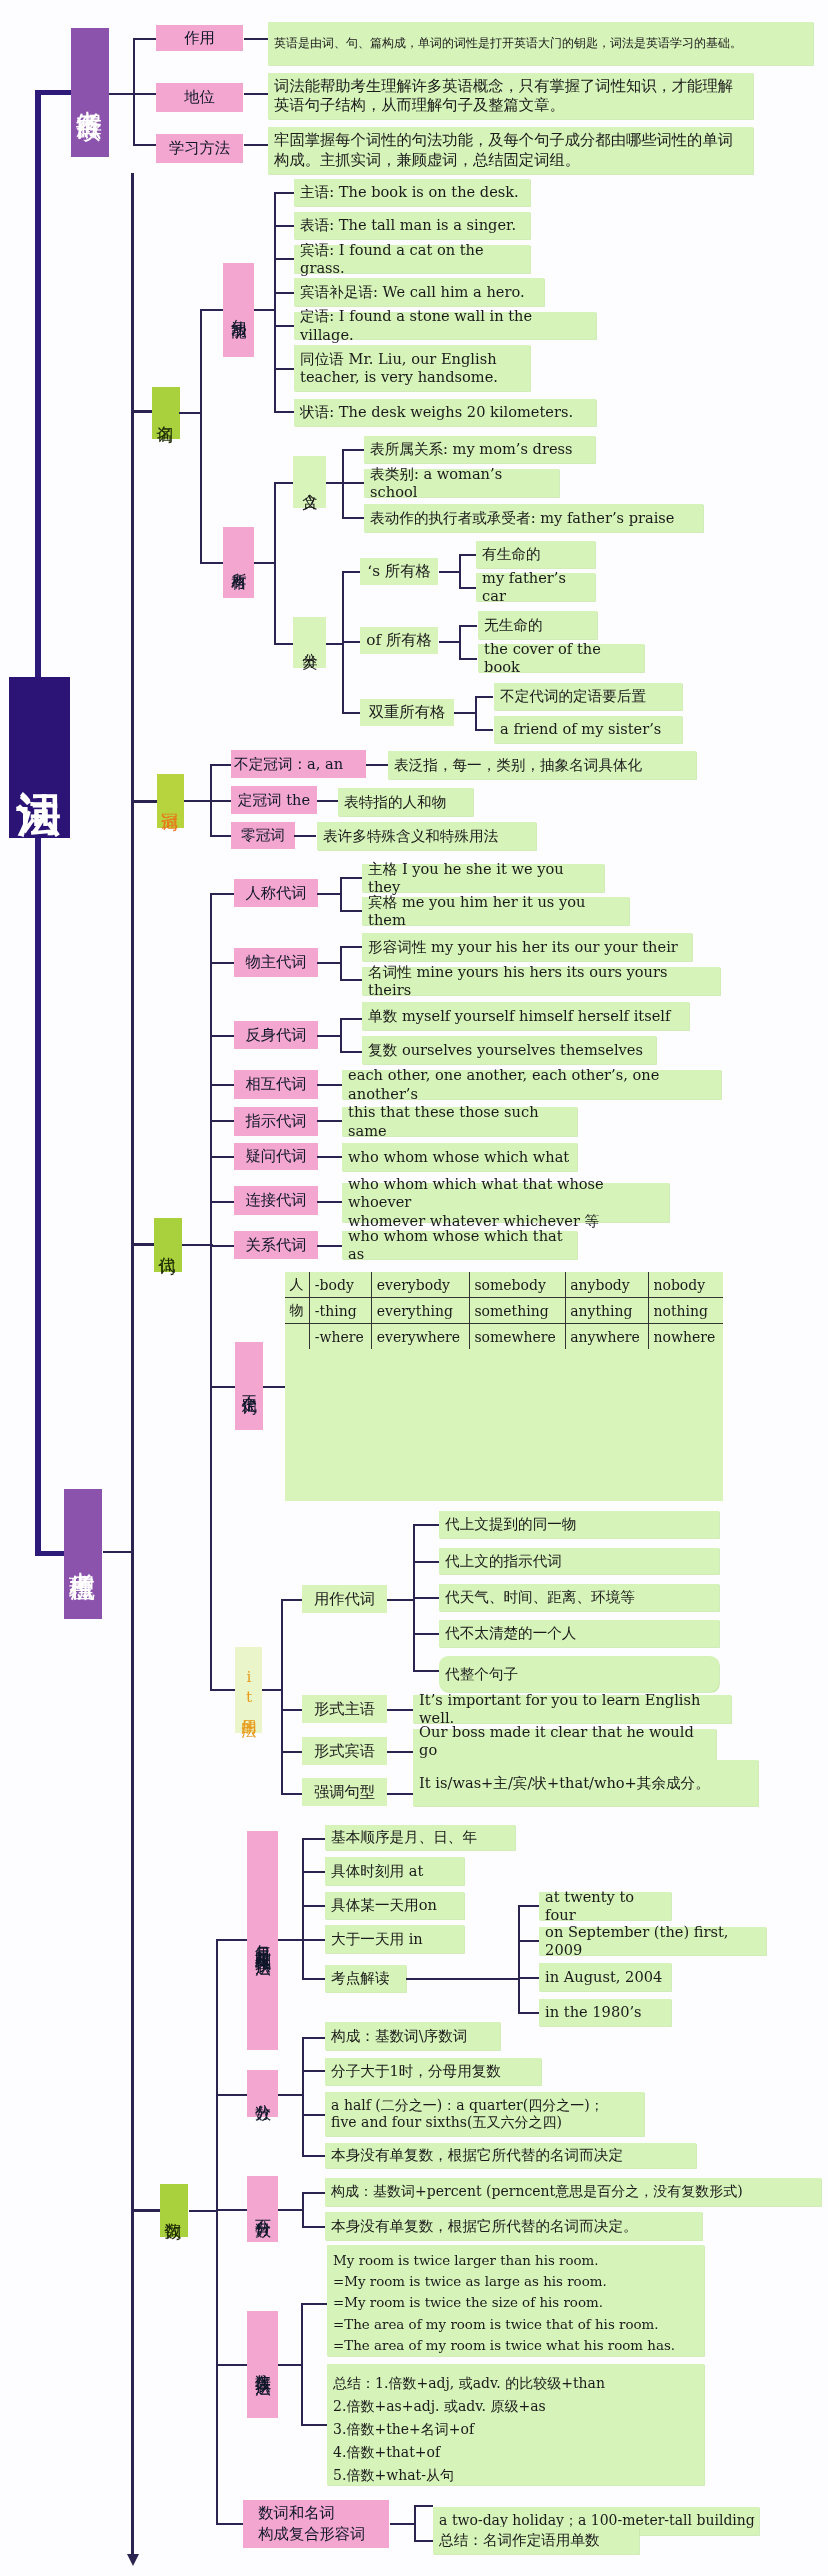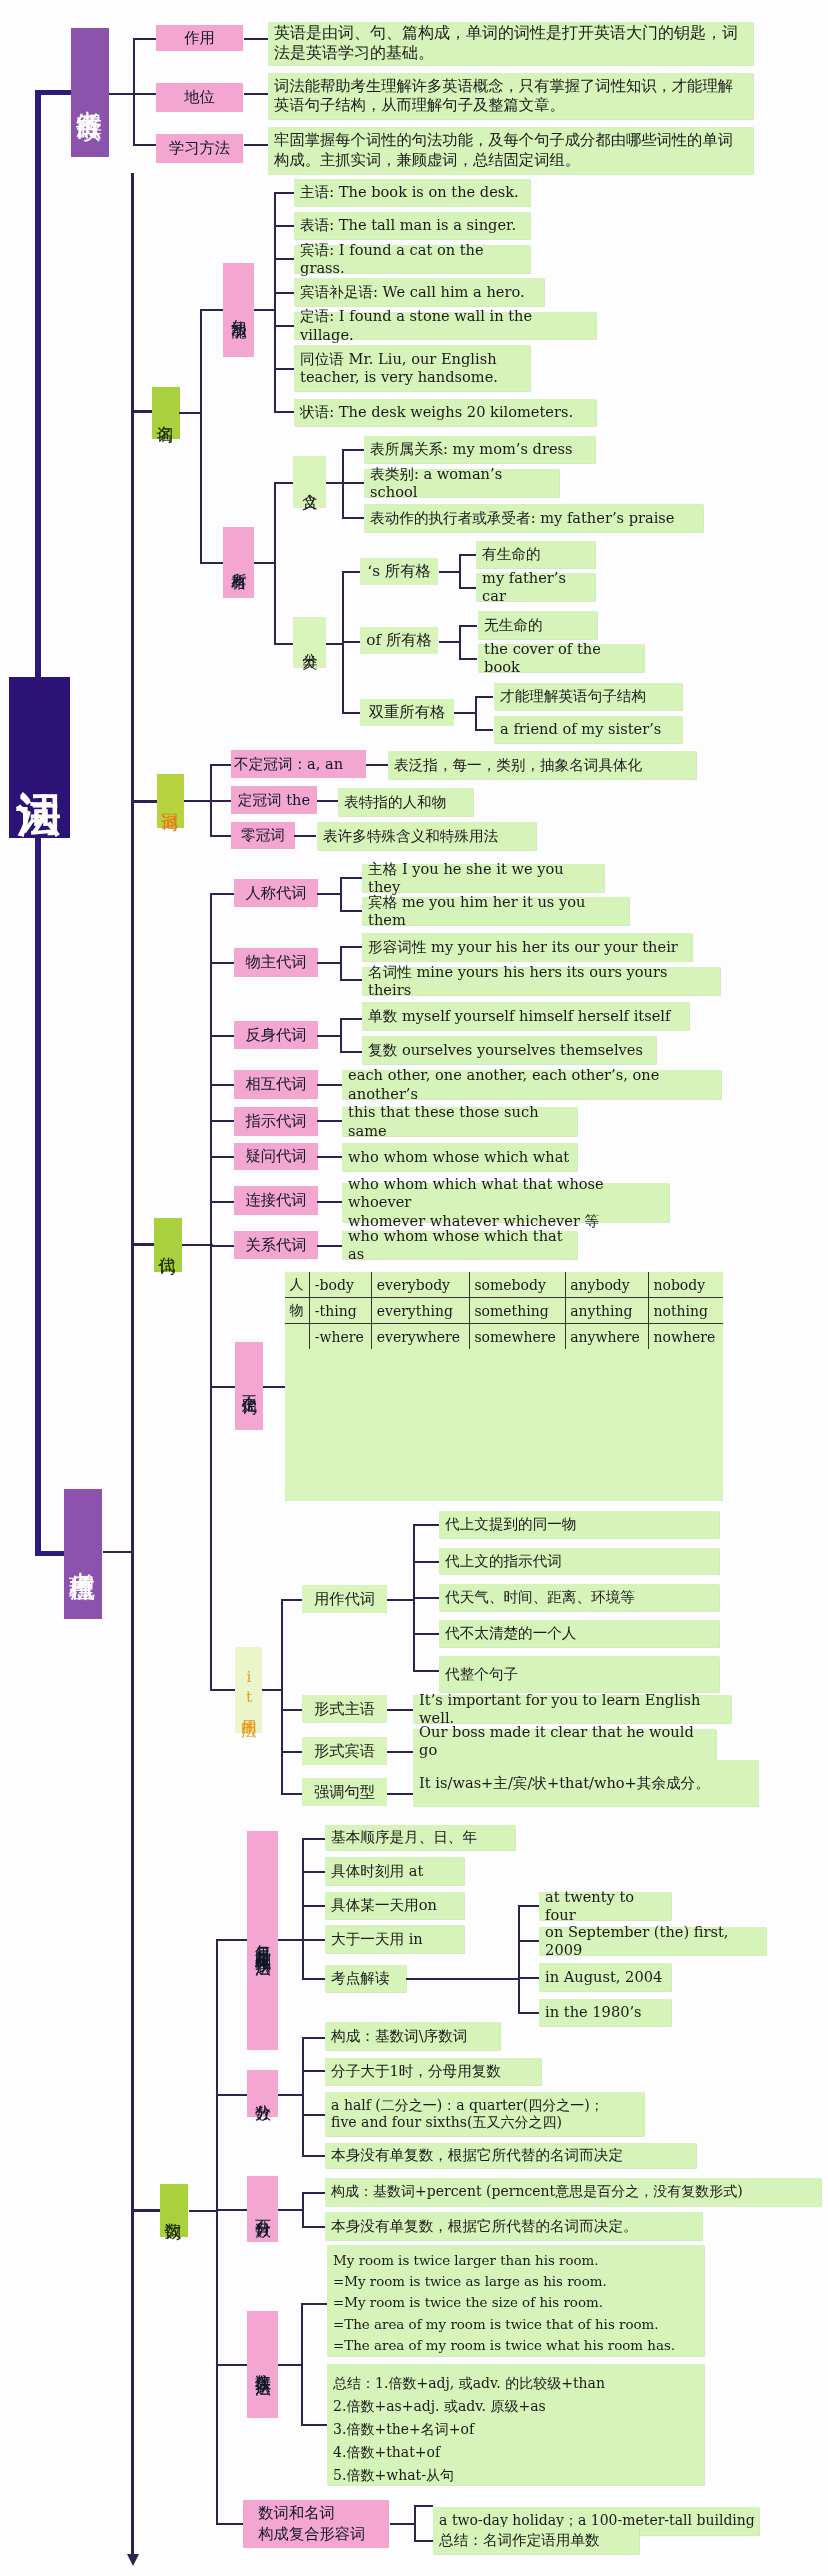--- a/index.html
+++ b/index.html
@@ -38,21 +38,21 @@
 <div class="abs purple vert" style="left:64px;top:1489px;width:38px;height:130px;font-size:26px;">考点梳理</div>
 
 <div class="ln" style="left:109px;top:93px;width:26px;height:2.3px;"></div>
 <div class="ln" style="left:133px;top:38px;width:2.3px;height:107px;"></div>
 <div class="ln" style="left:133px;top:38px;width:23px;height:2.3px;"></div>
 <div class="ln" style="left:133px;top:93px;width:23px;height:2.3px;"></div>
 <div class="ln" style="left:133px;top:144px;width:23px;height:2.3px;"></div>
 
 <div class="abs pink" style="left:156px;top:25px;width:87px;height:26px;">作用</div>
 <div class="ln" style="left:244px;top:38px;width:24.5px;height:2.3px;"></div>
-<div class="abs green" style="left:268px;top:21.5px;width:485px;height:43px;font-size:16px;">英语是由词、句、篇构成，单词的词性是打开英语大门的钥匙，词法是英语学习的基础。</div>
+<div class="abs green" style="left:268px;top:21.5px;width:545px;height:43px;font-size:12px;">英语是由词、句、篇构成，单词的词性是打开英语大门的钥匙，词法是英语学习的基础。</div>
 
 <div class="abs pink" style="left:156px;top:83px;width:87px;height:29px;">地位</div>
 <div class="ln" style="left:244px;top:93px;width:24.5px;height:2.3px;"></div>
 <div class="abs green" style="left:268px;top:73px;width:485px;height:46px;font-size:15.3px;">词法能帮助考生理解许多英语概念，只有掌握了词性知识，才能理解英语句子结构，从而理解句子及整篇文章。</div>
 
 <div class="abs pink" style="left:156px;top:134px;width:87px;height:29px;">学习方法</div>
 <div class="ln" style="left:244px;top:144px;width:24.5px;height:2.3px;"></div>
 <div class="abs green" style="left:268px;top:127px;width:485px;height:47px;font-size:15.3px;">牢固掌握每个词性的句法功能，及每个句子成分都由哪些词性的单词构成。主抓实词，兼顾虚词，总结固定词组。</div>
 
 <div class="ln" style="left:132px;top:410px;width:20px;height:3.1px;"></div>
@@ -119,21 +119,21 @@
 <div class="ln" style="left:459px;top:625px;width:17.6px;height:2.3px;"></div>
 <div class="ln" style="left:459px;top:658px;width:17.6px;height:2.3px;"></div>
 <div class="abs green" style="left:478px;top:611px;width:119px;height:28px;">无生命的</div>
 <div class="abs green" style="left:478px;top:644px;width:166px;height:28px;">the cover of the book</div>
 
 <div class="abs ltgreen" style="left:360px;top:699px;width:94px;height:27px;">双重所有格</div>
 <div class="ln" style="left:454px;top:712px;width:22px;height:2.3px;"></div>
 <div class="ln" style="left:475px;top:696px;width:2.3px;height:35px;"></div>
 <div class="ln" style="left:475px;top:696px;width:18.4px;height:2.3px;"></div>
 <div class="ln" style="left:475px;top:729px;width:18.4px;height:2.3px;"></div>
-<div class="abs green" style="left:494px;top:683px;width:188px;height:27px;">才能理解英语句子结构</div>
+<div class="abs green" style="left:494px;top:683px;width:188px;height:27px;">不定代词的定语要后置</div>
 <div class="abs green" style="left:494px;top:716px;width:188px;height:27px;">a friend of my sister’s</div>
 
 <div class="ln" style="left:132px;top:800px;width:25px;height:3.1px;"></div>
 <div class="abs lime vert" style="left:157px;top:774px;width:27px;height:54px;color:#e8791c;background:#b7d43f;">冠词</div>
 <div class="ln" style="left:184px;top:800px;width:28px;height:2.3px;"></div>
 <div class="ln" style="left:210px;top:764px;width:2.3px;height:73px;"></div>
 <div class="ln" style="left:210px;top:764px;width:21px;height:2.3px;"></div>
 <div class="ln" style="left:210px;top:800px;width:21px;height:2.3px;"></div>
 <div class="ln" style="left:210px;top:835px;width:21px;height:2.3px;"></div>
 
@@ -255,21 +255,21 @@
 <div class="ln" style="left:413px;top:1524px;width:2.3px;height:147px;"></div>
 <div class="ln" style="left:413px;top:1524px;width:26px;height:2.3px;"></div>
 <div class="ln" style="left:413px;top:1561px;width:26px;height:2.3px;"></div>
 <div class="ln" style="left:413px;top:1597px;width:26px;height:2.3px;"></div>
 <div class="ln" style="left:413px;top:1633px;width:26px;height:2.3px;"></div>
 <div class="ln" style="left:413px;top:1670px;width:26px;height:2.3px;"></div>
 <div class="abs green" style="left:439px;top:1511px;width:280px;height:27px;">代上文提到的同一物</div>
 <div class="abs green" style="left:439px;top:1548px;width:280px;height:26px;">代上文的指示代词</div>
 <div class="abs green" style="left:439px;top:1584px;width:280px;height:27px;">代天气、时间、距离、环境等</div>
 <div class="abs green" style="left:439px;top:1620px;width:280px;height:27px;">代不太清楚的一个人</div>
-<div class="abs green" style="left:439px;top:1656px;width:280px;height:36px;">代整个句子</div>
+<div class="abs green" style="left:439px;top:1656px;width:280px;height:36px;border-radius:9px;">代整个句子</div>
 
 <div class="abs ltgreen" style="left:302px;top:1695px;width:85px;height:28px;">形式主语</div>
 <div class="ln" style="left:387px;top:1709px;width:26px;height:2.3px;"></div>
 <div class="abs green" style="left:413px;top:1695px;width:318px;height:28px;">It’s important for you to learn English well.</div>
 
 <div class="abs ltgreen" style="left:302px;top:1737px;width:85px;height:28px;">形式宾语</div>
 <div class="ln" style="left:387px;top:1751px;width:26px;height:2.3px;"></div>
 <div class="abs green wrap" style="left:413px;top:1729px;width:303px;height:43px;">Our boss made it clear that he would go
 abroad next month.</div>
 

